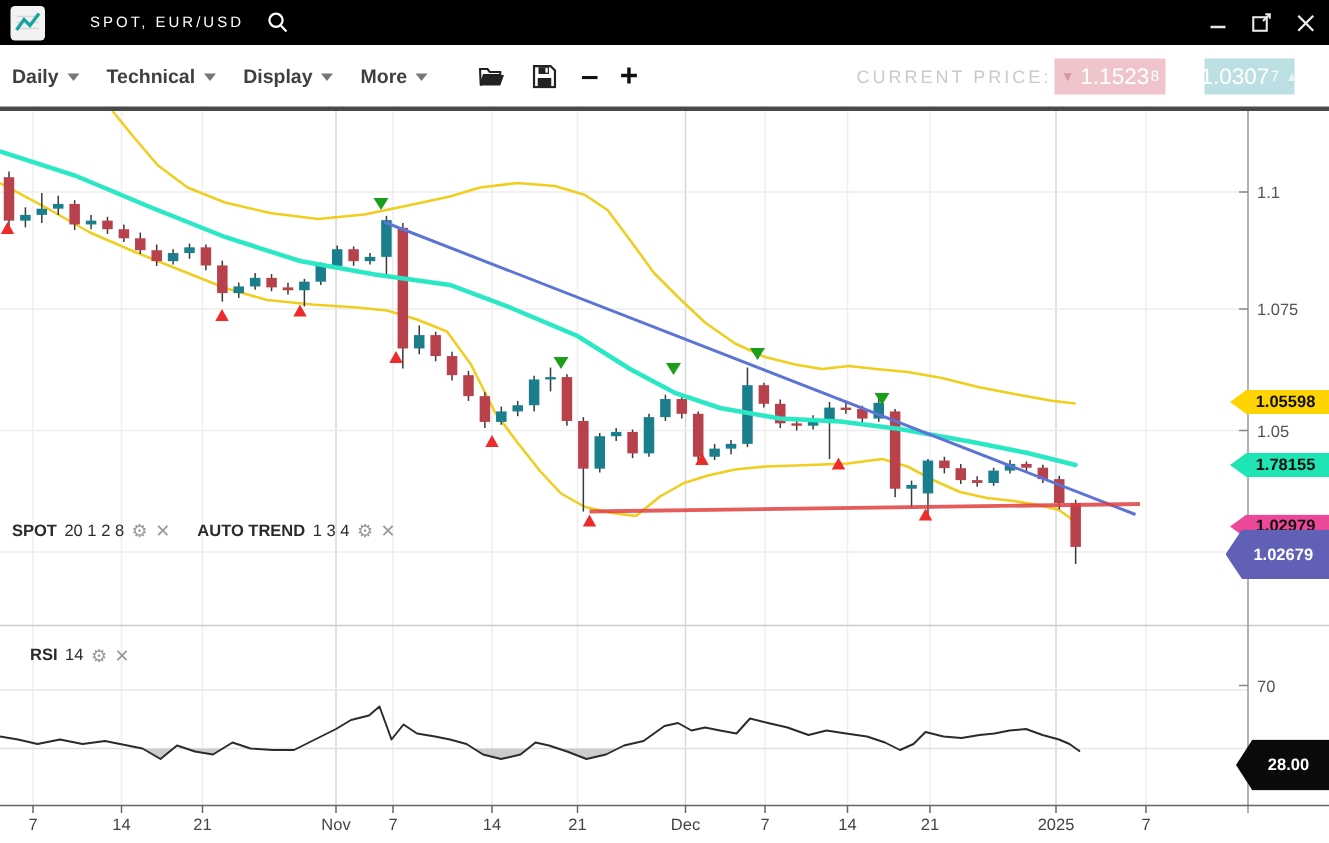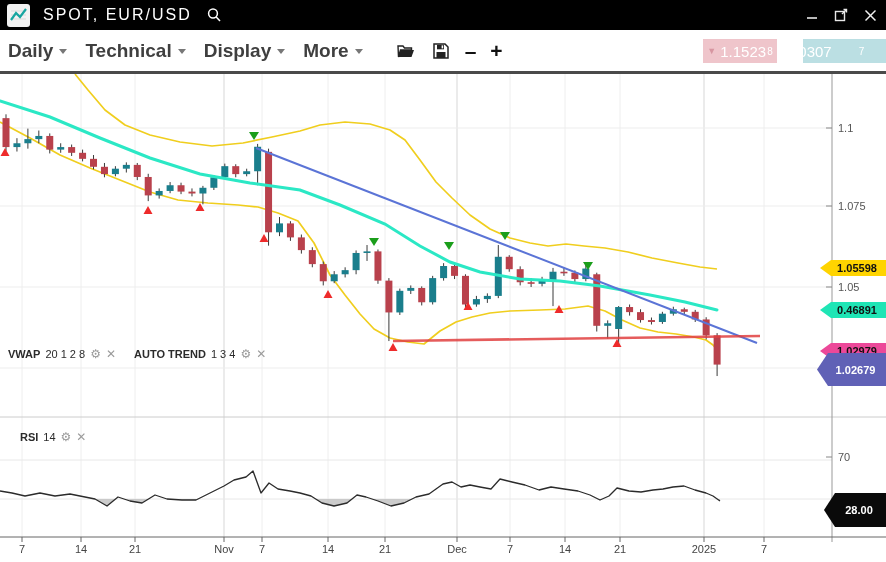--- a/index.html
+++ b/index.html
@@ -1,33 +1,33 @@
 <!DOCTYPE html>
 <html><head>
 <meta charset="utf-8">
 <style>
   html,body{margin:0;padding:0;width:886px;height:562px;overflow:hidden;background:#fff;
     font-family:"Liberation Sans",sans-serif;-webkit-font-smoothing:antialiased;}
   .titlebar{position:absolute;left:0;top:0;width:886px;height:30px;background:#000;display:flex;align-items:center;}
   .appicon{width:23px;height:23px;background:#f2f2f2;border-radius:3px;margin-left:7px;display:flex;align-items:center;justify-content:center;}
-  .title{color:#fff;font-size:16px;letter-spacing:2px;margin-left:13px;font-weight:400;}
+  .title{color:#fff;font-size:10px;letter-spacing:2px;margin-left:30px;font-weight:400;}
   .searchicon{margin-left:14px;cursor:pointer;display:flex;align-items:center;}
   .winbtns{position:absolute;right:8px;top:0;height:30px;display:flex;align-items:center;gap:13px;color:#e8e8e8;}
   .winbtns .wb{cursor:pointer;display:flex;align-items:center;justify-content:center;width:16px;height:16px;}
   .toolbar{position:absolute;left:0;top:30px;width:886px;height:41px;background:#fff;display:flex;align-items:center;}
-  .menu{display:flex;align-items:center;gap:6px;margin-left:18px;cursor:pointer;color:#3f3f3f;font-size:19px;font-weight:700;}
+  .menu{display:flex;align-items:center;gap:6px;margin-left:18px;cursor:pointer;color:#3f3f3f;font-size:13px;font-weight:700;}
   .menu:first-child{margin-left:8px;}
   .caret{width:0;height:0;border-left:4px solid transparent;border-right:4px solid transparent;border-top:5px solid #777;margin-top:2px;}
   .tbicon{margin-left:22px;cursor:pointer;display:flex;align-items:center;color:#222;}
   .pm{font-size:21px;font-weight:700;color:#111;line-height:18px;}
   .cp-label{position:absolute;left:571px;top:0;height:41px;display:flex;align-items:center;color:#cacaca;font-size:12px;letter-spacing:2px;font-weight:400;}
   .quote{position:absolute;top:9px;height:24px;display:flex;align-items:center;justify-content:center;color:#fff;font-size:15px;cursor:pointer;}
   .quote small{font-size:10px;margin-left:1px;}
   .q-bid{left:703px;width:74px;}
-  .q-ask{left:803px;width:83px;gap:26px;}
+  .q-ask{left:803px;width:60px;}
   .bid-arrow{color:#d796a1;font-size:9px;margin-right:4px;}
   .ask-arrow{color:#e6f3f4;font-size:9px;margin-left:4px;}
   .divider{position:absolute;left:0;top:71px;width:886px;height:3px;background:#4a4a4a;}
   #chart-svg{position:absolute;left:0;top:0;}
   .indrow{position:absolute;font-size:11px;color:#2b2b2b;display:flex;align-items:center;gap:5px;white-space:nowrap;}
   .indname{font-weight:700;}
   .indico{color:#9a9a9a;font-size:12px;cursor:pointer;line-height:1;}
   .badge{position:absolute;height:16px;display:flex;align-items:center;justify-content:center;
     font-size:11px;font-weight:700;color:#111;
     clip-path:polygon(11px 0,100% 0,100% 100%,11px 100%,0 50%);padding-left:8px;box-sizing:border-box;}
@@ -323,48 +323,49 @@
   <span class="tbicon" style="margin-left:18px;">
     <svg width="16" height="16" viewBox="0 0 16 16">
       <path d="M1,1 h11 l3,3 v11 h-14 z" fill="none" stroke="#222" stroke-width="1.5"></path>
       <rect x="4" y="1.8" width="7" height="4.5" fill="#222"></rect>
       <rect x="3.5" y="9" width="9" height="6" fill="#222"></rect>
       <rect x="8.6" y="2.4" width="1.6" height="3" fill="#fff"></rect>
     </svg>
   </span>
   <span class="tbicon pm" style="margin-left:16px;">–</span>
   <span class="tbicon pm" style="margin-left:14px;">+</span>
+  <span class="cp-label">CURRENT PRICE:</span>
   <div class="quote q-bid" style="background: rgb(239, 197, 203);">
     <span class="bid-arrow">▼</span>
     <span>1.1523</span>
       <small>8</small>
   </div>
   <div class="quote q-ask" style="background: rgb(187, 223, 227);">
     <span>1.0307</span>
       <small>7</small>
     <span class="ask-arrow">▲</span>
   </div>
 </div>
 <div class="divider"></div>
 
 <div class="indrow" style="left:8px;top:348px;">
-  <span class="indname">VWAP</span>
+  <span class="indname">SPOT</span>
   <span>20 1 2 8</span>
   <span class="indico">⚙</span>
   <span class="indico">✕</span>
   <span style="width:8px;"></span>
   <span class="indname">AUTO TREND</span>
   <span>1 3 4</span>
   <span class="indico">⚙</span>
   <span class="indico">✕</span>
 </div>
 <div class="indrow" style="left:20px;top:431px;">
   <span class="indname">RSI</span>
   <span>14</span>
   <span class="indico">⚙</span>
   <span class="indico">✕</span>
 </div>
 
 <div class="badge b-upper" style="background: rgb(255, 212, 0);">1.05598</div>
-<div class="badge b-ma" style="background: rgb(31, 229, 181);">0.46891</div>
+<div class="badge b-ma" style="background: rgb(31, 229, 181);">1.78155</div>
 <div class="badge b-lower" style="background: #ec4899;">1.02979</div>
 <div class="badge b-last" style="background: rgb(96, 97, 182);">1.02679</div>
 <div class="badge b-rsi" style="background: rgb(10, 10, 10);">28.00</div>
 
 </body></html>

